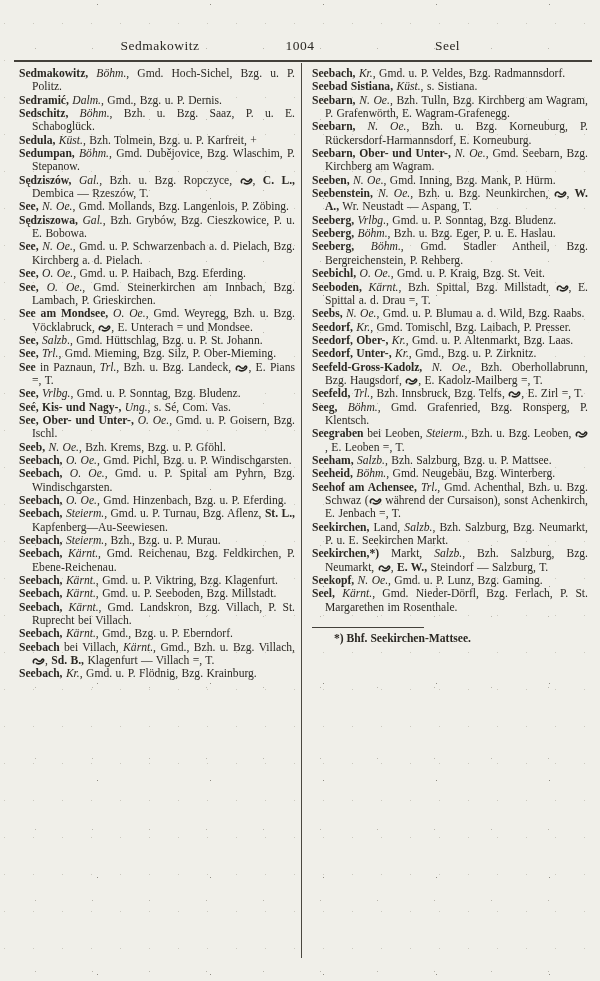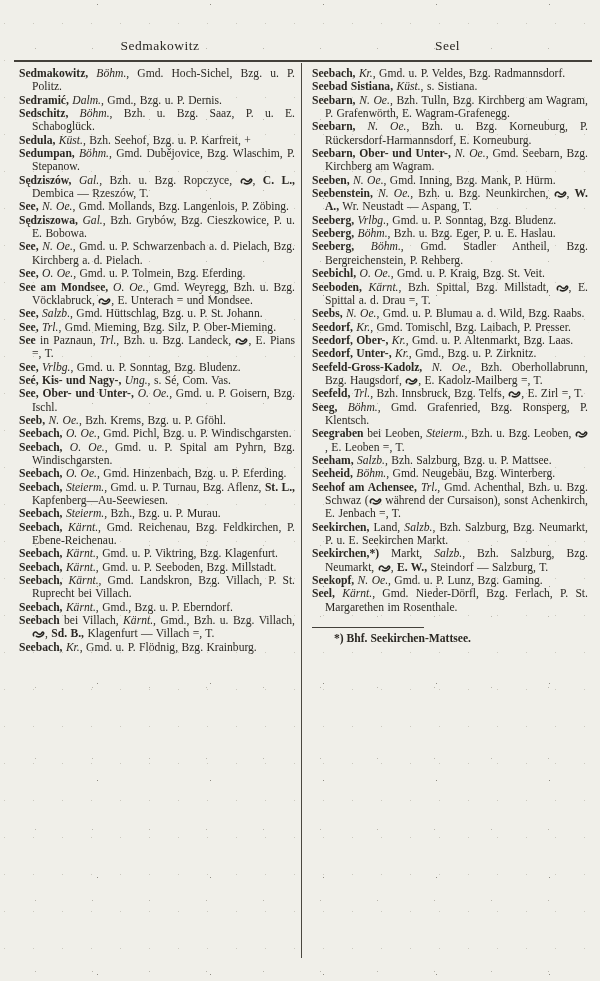--- a/index.html
+++ b/index.html
@@ -36,38 +36,40 @@
   .horn{display:inline-block;width:13px;height:8px;vertical-align:-1px;color:#262420;}
   .fn-rule{margin:13px 0 4px 0;width:112px;border:none;border-top:1.4px solid #43403a;}
   .footnote{margin:0 0 0 22px;font-size:11.6px;line-height:13.4px;font-weight:bold;}
 </style>
 </head>
 <body>
 
 <div class="page">
   <div class="hdr">
     <span class="hl">Sedmakowitz</span>
+    <span class="hc">1004</span>
     <span class="hr">Seel</span>
   </div>
   <div class="hdr-rule"></div>
   <div class="divider"></div>
 
   <div class="col col-left">
       <p class="entry"><span class="b">Sedmakowitz,</span><span class="i"> Böhm.</span><span class="n">, Gmd. Hoch-Sichel, Bzg. u. P. Politz.</span></p>
       <p class="entry"><span class="b">Sedramić,</span><span class="i"> Dalm.</span><span class="n">, Gmd., Bzg. u. P. Dernis.</span></p>
       <p class="entry"><span class="b">Sedschitz,</span><span class="i"> Böhm.</span><span class="n">, Bzh. u. Bzg. Saaz, P. u. E. Schaboglück.</span></p>
-      <p class="entry"><span class="b">Sedula,</span><span class="i"> Küst.</span><span class="n">, Bzh. Seehof, Bzg. u. P. Karfreit, +</span></p>
+      <p class="entry"><span class="b">Sedula,</span><span class="i"> Küst.</span><span class="n">, Bzh. Tolmein, Bzg. u. P. Karfreit, +</span></p>
       <p class="entry"><span class="b">Sedumpan,</span><span class="i"> Böhm.</span><span class="n">, Gmd. Dubějovice, Bzg. Wlaschim, P. Stepanow.</span></p>
       <p class="entry"><span class="b">Sędziszów,</span><span class="i"> Gal.</span><span class="n">, Bzh. u. Bzg. Ropczyce, </span><svg class="horn" viewBox="0 0 14 9" aria-hidden="true">
           <path d="M1.5 6.5 C0.2 3 3.8 0.8 5.5 3.2 C7 5.4 9.6 5.6 10.6 3.4 C11.5 1.4 13.4 2.2 12.6 4.6 C11.7 7.3 7.6 8.6 4.6 7" fill="none" stroke="currentColor" stroke-width="1.8" stroke-linecap="round"></path>
         </svg><span class="n">, </span><span class="b">C. L.,</span><span class="n"> Dembica — Rzeszów, T.</span></p>
       <p class="entry"><span class="b">See,</span><span class="i"> N. Oe.</span><span class="n">, Gmd. Mollands, Bzg. Langenlois, P. Zöbing.</span></p>
       <p class="entry"><span class="b">Sędziszowa,</span><span class="i"> Gal.</span><span class="n">, Bzh. Grybów, Bzg. Cieszkowice, P. u. E. Bobowa.</span></p>
       <p class="entry"><span class="b">See,</span><span class="i"> N. Oe.</span><span class="n">, Gmd. u. P. Schwarzenbach a. d. Pielach, Bzg. Kirchberg a. d. Pielach.</span></p>
-      <p class="entry"><span class="b">See,</span><span class="i"> O. Oe.</span><span class="n">, Gmd. u. P. Tolmein, Bzg. Eferding.</span></p>
+      <p class="entry"><span class="b">See,</span><span class="i"> O. Oe.</span><span class="n">, Gmd. u. P. Haibach, Bzg. Eferding.</span></p>
+      <p class="entry"><span class="b">See,</span><span class="i"> O. Oe.</span><span class="n">, Gmd. Steinerkirchen am Innbach, Bzg. Lambach, P. Grieskirchen.</span></p>
       <p class="entry"><span class="b">See am Mondsee,</span><span class="i"> O. Oe.</span><span class="n">, Gmd. Weyregg, Bzh. u. Bzg. Vöcklabruck, </span><svg class="horn" viewBox="0 0 14 9" aria-hidden="true">
           <path d="M1.5 6.5 C0.2 3 3.8 0.8 5.5 3.2 C7 5.4 9.6 5.6 10.6 3.4 C11.5 1.4 13.4 2.2 12.6 4.6 C11.7 7.3 7.6 8.6 4.6 7" fill="none" stroke="currentColor" stroke-width="1.8" stroke-linecap="round"></path>
         </svg><span class="n">, E. Unterach = und Mondsee.</span></p>
       <p class="entry"><span class="b">See,</span><span class="i"> Salzb.</span><span class="n">, Gmd. Hüttschlag, Bzg. u. P. St. Johann.</span></p>
       <p class="entry"><span class="b">See,</span><span class="i"> Trl.</span><span class="n">, Gmd. Mieming, Bzg. Silz, P. Ober-Mieming.</span></p>
       <p class="entry"><span class="b">See</span><span class="n"> in Paznaun, </span><span class="i">Trl.</span><span class="n">, Bzh. u. Bzg. Landeck, </span><svg class="horn" viewBox="0 0 14 9" aria-hidden="true">
           <path d="M1.5 6.5 C0.2 3 3.8 0.8 5.5 3.2 C7 5.4 9.6 5.6 10.6 3.4 C11.5 1.4 13.4 2.2 12.6 4.6 C11.7 7.3 7.6 8.6 4.6 7" fill="none" stroke="currentColor" stroke-width="1.8" stroke-linecap="round"></path>
         </svg><span class="n">, E. Pians =, T.</span></p>
       <p class="entry"><span class="b">See,</span><span class="i"> Vrlbg.</span><span class="n">, Gmd. u. P. Sonntag, Bzg. Bludenz.</span></p>
       <p class="entry"><span class="b">Seé, Kis- und Nagy-,</span><span class="i"> Ung.</span><span class="n">, s. Sé, Com. Vas.</span></p>

